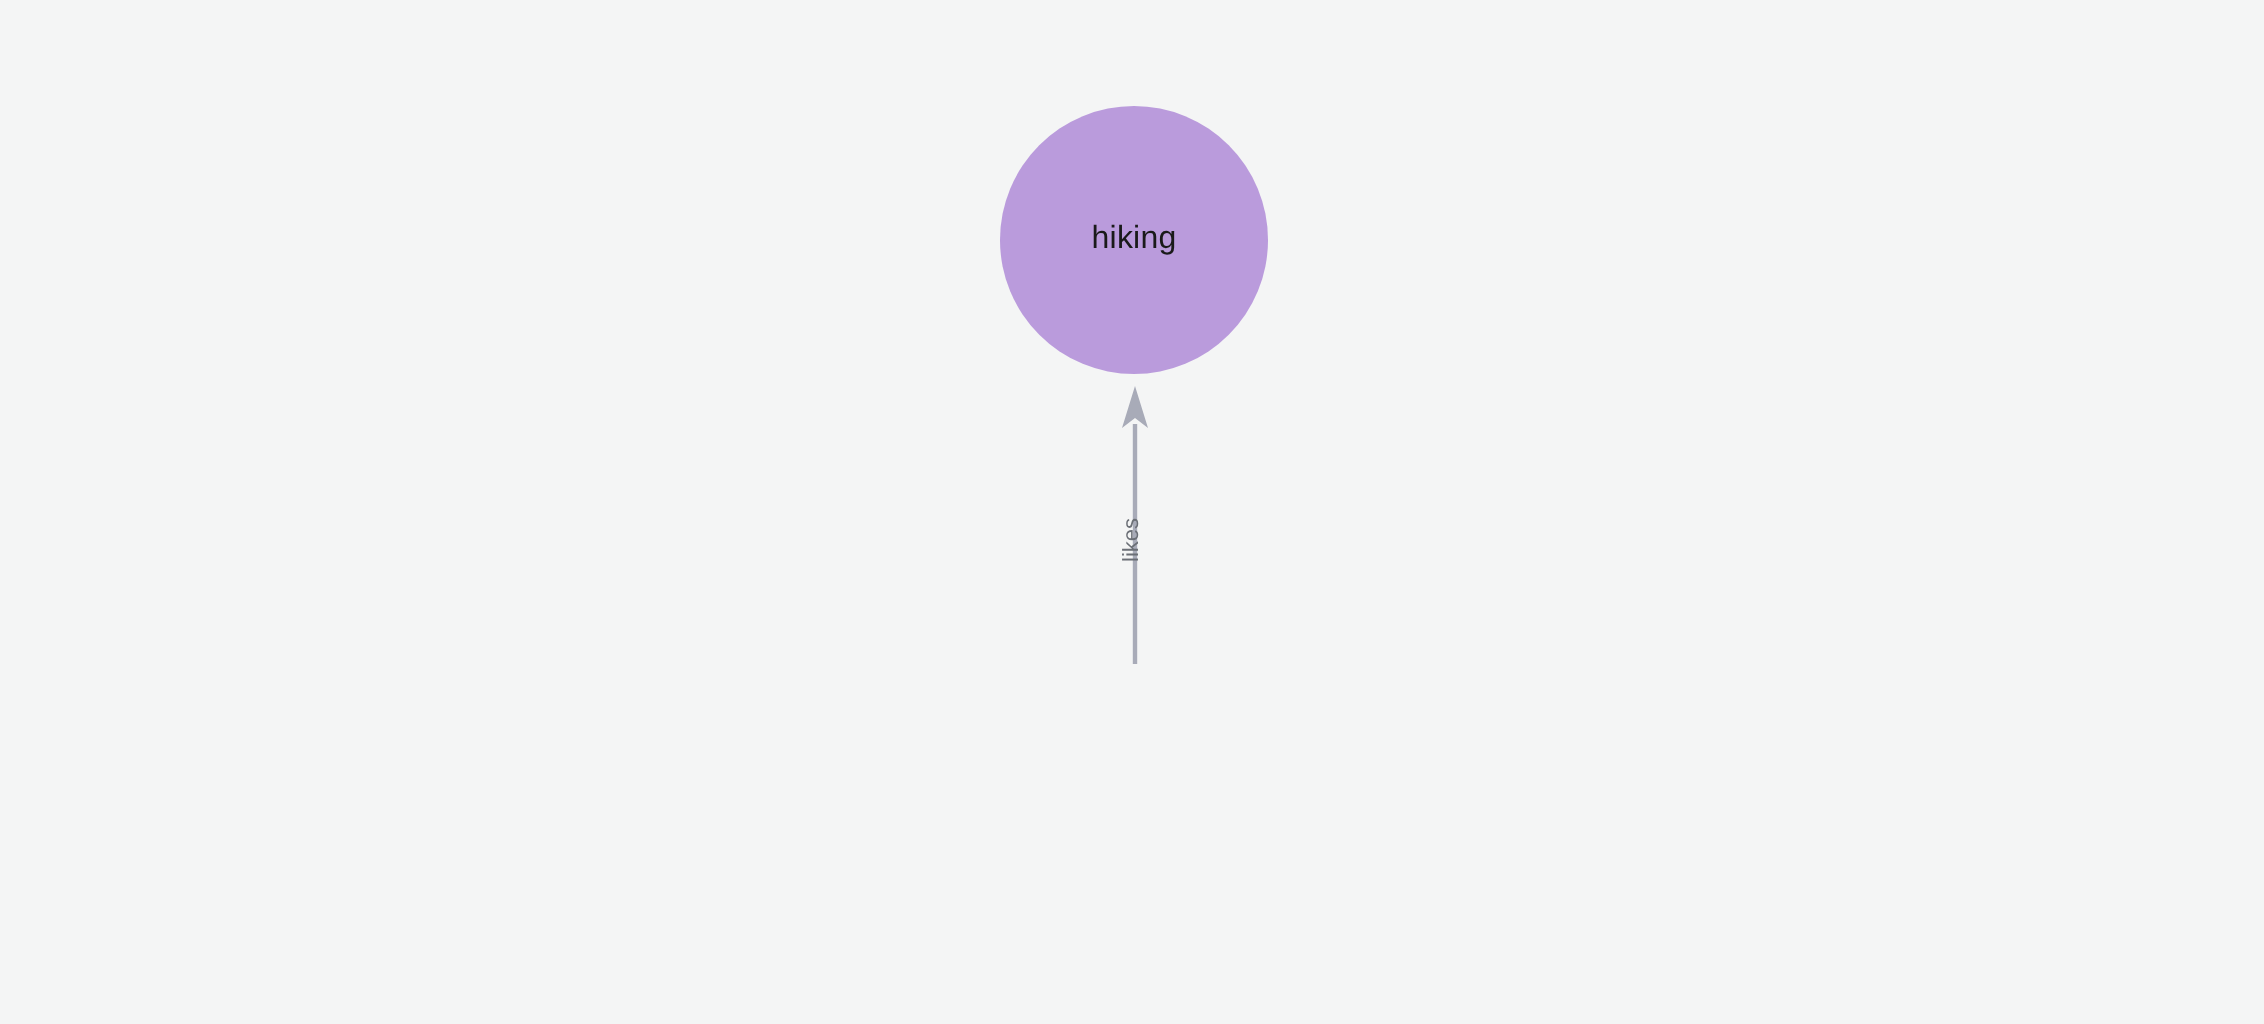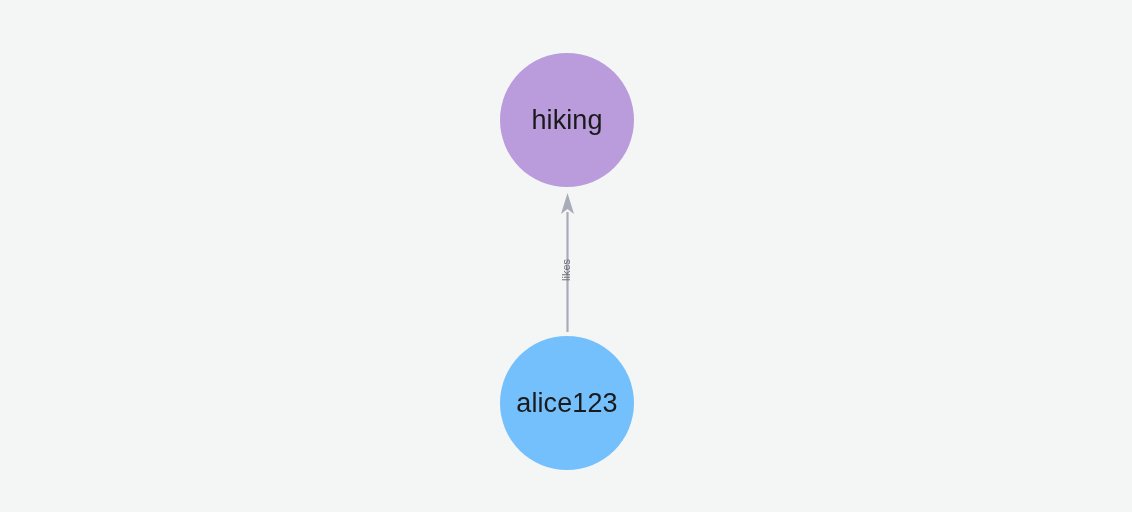--- a/index.html
+++ b/index.html
@@ -29,21 +29,21 @@
   .node {
     position: absolute;
     border-radius: 50%;
     display: flex;
     align-items: center;
     justify-content: center;
     box-sizing: border-box;
   }
   .node-label {
     font-family: "Liberation Sans", sans-serif;
-    font-size: 27px;
+    font-size: 16px;
     color: #1a1a1a;
     line-height: 1;
     letter-spacing: 0.1px;
     white-space: nowrap;
     user-select: none;
   }
   #node-hiking {
     left: 500px;
     top: 53px;
     width: 134px;
@@ -83,17 +83,14 @@
       <polygon points="567.5,193 574,214 567.5,209 561,214" fill="#a8abb8"></polygon>
     </g>
   </svg>
 
   <div class="edge-label" id="edge-label-likes">likes</div>
 
   <div class="node" id="node-hiking">
     <span class="node-label">hiking</span>
   </div>
 
-  <div class="node" id="node-alice123">
-    <span class="node-label">alice123</span>
-  </div>
 
 </div>
 
 </body></html>

